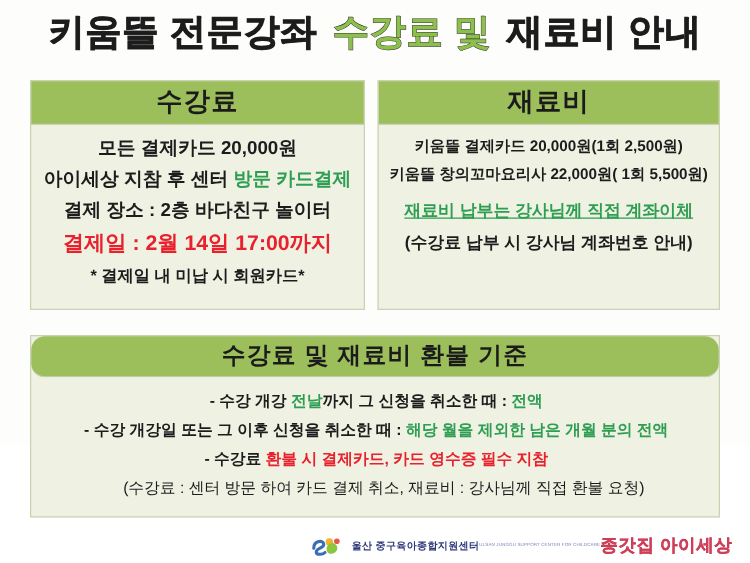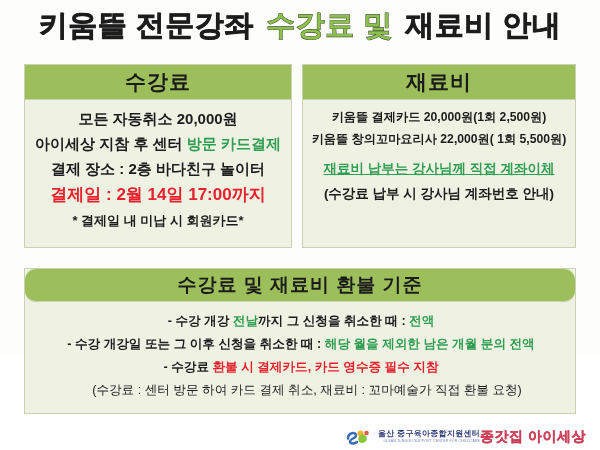--- a/index.html
+++ b/index.html
@@ -142,21 +142,21 @@
     left: 0; top: 424px;
     width: 600px; height: 26px;
     display: flex;
     align-items: center;
     justify-content: flex-end;
     padding-right: 14px;
     box-sizing: border-box;
   }
   .logo-group { display: flex; align-items: center; gap: 6px; }
   .logo-mark { width: 26px; height: 18px; flex: 0 0 auto; }
-  .logo-texts { display: flex; flex-direction: column; line-height: 1; align-items: flex-end; }
+  .logo-texts { display: flex; line-height: 1; }
   .logo-main {
     font-size: 8px; font-weight: bold; color: #2f3a7a;
     letter-spacing: 0.3px; white-space: nowrap;
   }
   .logo-sub {
     font-size: 3.6px; color: #7a86b8; letter-spacing: 0.1px;
     white-space: nowrap; margin-top: 2px;
   }
   .logo-right {
     font-size: 14px; font-weight: bold; color: #e0536a;
@@ -171,21 +171,21 @@
 
   <div class="title-bar">
     <span class="title-seg title-black">키움뜰 전문강좌</span>
     <span class="title-seg title-green" style="margin-left:8px;">수강료 및</span>
     <span class="title-seg title-black" style="margin-left:8px;">재료비 안내</span>
   </div>
 
   <div class="box" id="box-fee">
     <div class="box-head">수강료</div>
     <div class="box-body">
-      <div class="fee-line big">모든 자동취소 20,000원</div>
+      <div class="fee-line big">모든 결제카드 20,000원</div>
       <div class="fee-line big"><span>아이세상 지참 후 센터 </span><span class="hl-green">방문 카드결제</span></div>
       <div class="fee-line big">결제 장소 : 2층 바다친구 놀이터</div>
       <div class="fee-line red-line">결제일 : 2월 14일 17:00까지</div>
       <div class="fee-line small-note">* 결제일 내 미납 시 회원카드*</div>
     </div>
   </div>
 
   <div class="box" id="box-mat">
     <div class="box-head">재료비</div>
     <div class="box-body">
@@ -199,21 +199,21 @@
   <div id="box-refund">
     <div class="box-head">수강료 및 재료비 환불 기준</div>
     <div class="refund-body">
 
       <div class="refund-line"><span>- 수강 개강 </span><span class="g">전날</span><span>까지 그 신청을 취소한 때 : </span><span class="g">전액</span></div>
 
       <div class="refund-line"><span>- 수강 개강일 또는 그 이후 신청을 취소한 때 : </span><span class="g">해당 월을 제외한 남은 개월 분의 전액</span></div>
 
       <div class="refund-line"><span>- 수강료 </span><span class="r">환불 시 결제카드, 카드 영수증 필수 지참</span></div>
 
-      <div class="refund-line indent">(수강료 : 센터 방문 하여 카드 결제 취소, 재료비 : 꼬마예술가 직접 환불 요청)</div>
+      <div class="refund-line indent">(수강료 : 센터 방문 하여 카드 결제 취소, 재료비 : 강사님께 직접 환불 요청)</div>
     </div>
   </div>
 
   <div id="footer">
     <div class="logo-group">
       <svg class="logo-mark" viewBox="0 0 52 34">
         <path d="M4 20 C4 8, 20 6, 20 14 C20 20, 8 20, 8 26 C8 31, 18 31, 22 27" fill="none" stroke="#3a6fb8" stroke-width="5" stroke-linecap="round"></path>
         <circle cx="29" cy="10" r="6" fill="#f2b233"></circle>
         <path d="M26 16 C22 22, 26 30, 33 29 C41 28, 44 20, 40 15 C36 10, 30 11, 26 16 Z" fill="#8cc63f"></path>
         <circle cx="41" cy="9" r="4.5" fill="#e8564a"></circle>

